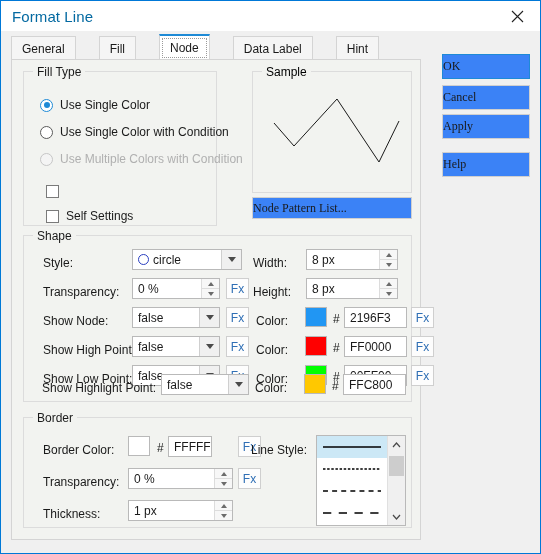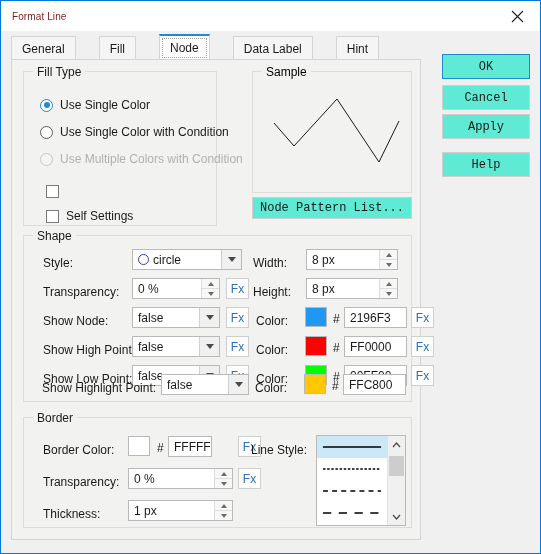--- a/index.html
+++ b/index.html
@@ -25,22 +25,22 @@
   .titlebar {
     position: absolute;
     left: 0; top: 0; right: 0;
     height: 30px;
     background: #ffffff;
     display: flex;
     align-items: center;
   }
   .title-text {
     margin-left: 11px;
-    font-size: 10px;
-    color: #7f1d1d;
+    font-size: 15px;
+    color: #0369a1;
     letter-spacing: .1px;
   }
   .close-btn {
     position: absolute;
     right: 0; top: 0;
     width: 45px; height: 30px;
     display: flex; align-items: center; justify-content: center;
     cursor: default;
   }
   .close-btn svg { display: block; }
@@ -156,28 +156,28 @@
     position: absolute;
     box-sizing: border-box;
     border: 1px solid #dcdcdc;
     background: #f2f3f0;
   }
   .samplebox svg { display: block; }
 
   
   .btn {
     box-sizing: border-box;
-    background: #5eead4;
+    background: #3b82f6;
     border: 1px solid #cfcfcf;
-    font-family: Liberation Mono, monospace;
+    font-family: Liberation Serif, serif;
     font-size: 12px;
     color: #1a1a1a;
     display: flex;
     align-items: center;
-    justify-content: center;
+    justify-content: flex-start;
     cursor: default;
     white-space: nowrap;
   }
   .btn.default {
     border: 1px solid #1e8ad6;
   }
   .side-btn {
     position: absolute;
     left: 441px;
     width: 88px;

